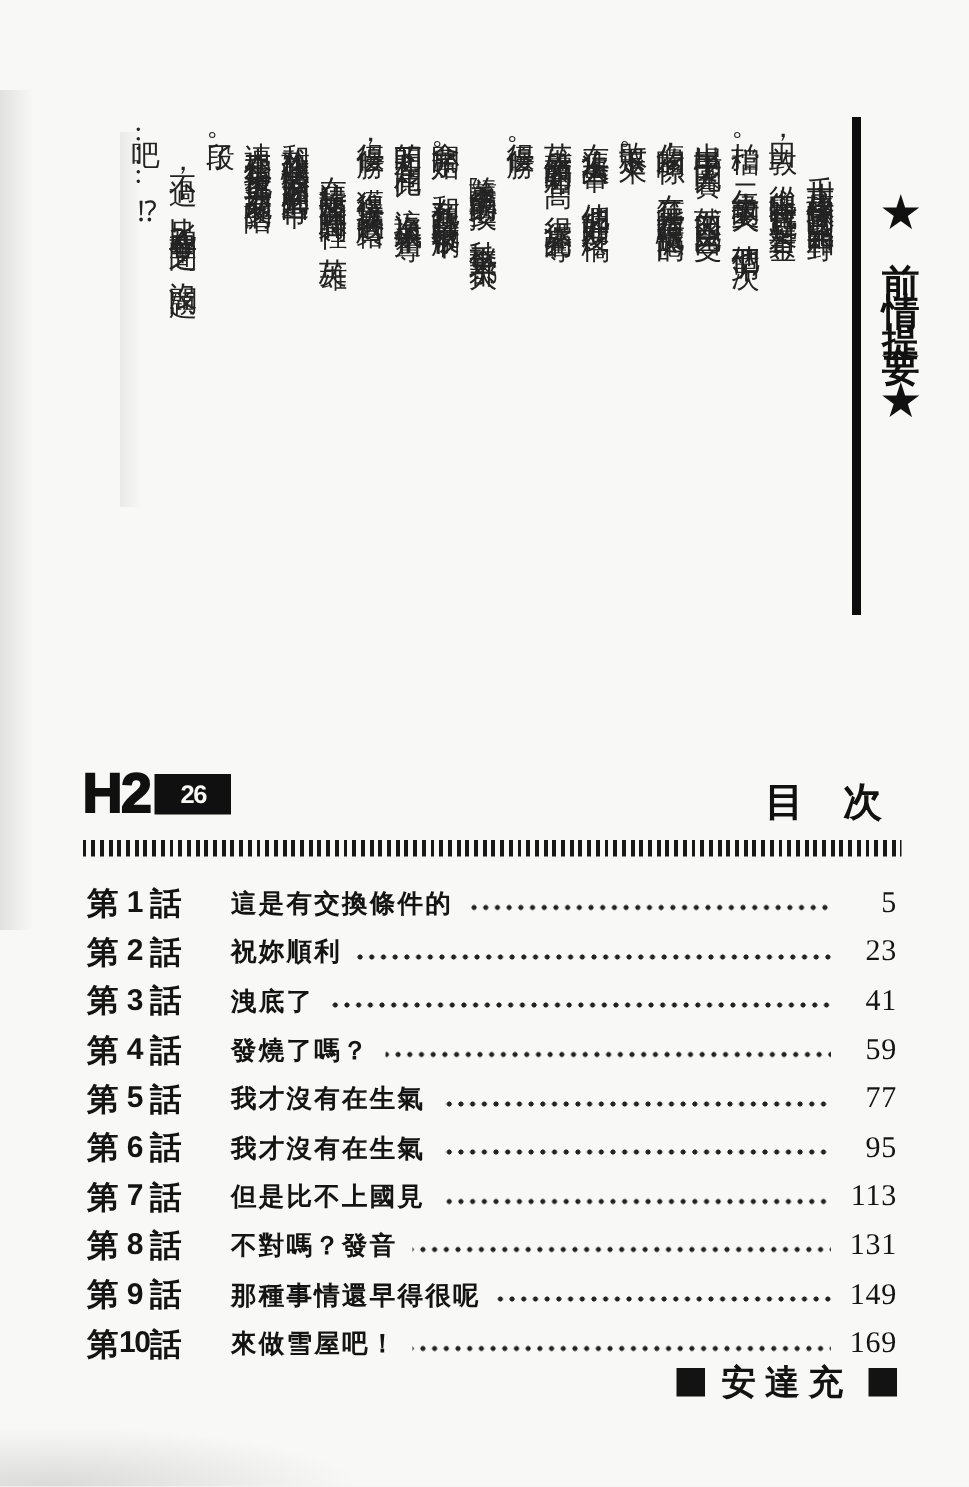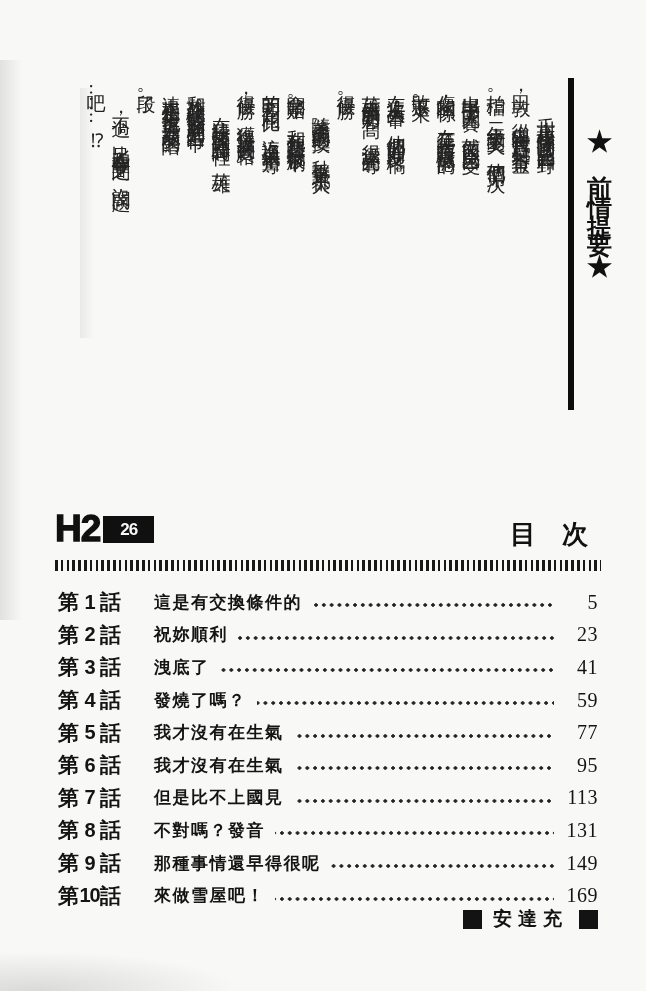--- a/index.html
+++ b/index.html
@@ -127,21 +127,21 @@
     font-family:"Liberation Serif",serif;
     font-size:20px;color:#141414;letter-spacing:.5px;
   }
 
   
   .author-line{
     position:absolute;top:906px;right:48px;
     display:flex;align-items:center;gap:11px;
   }
   .author-sq{width:19px;height:19px;background:#131313;}
-  .author-name{font-size:19px;font-weight:700;letter-spacing:6px;color:#131313;}
+  .author-name{font-size:23px;font-weight:700;letter-spacing:6px;color:#131313;}
 </style>
 </head>
 <body>
 
 <div class="page">
   <div class="smudge-left"></div>
   <div class="smudge-top"></div>
   <div class="smudge-bottom"></div>
 
 

